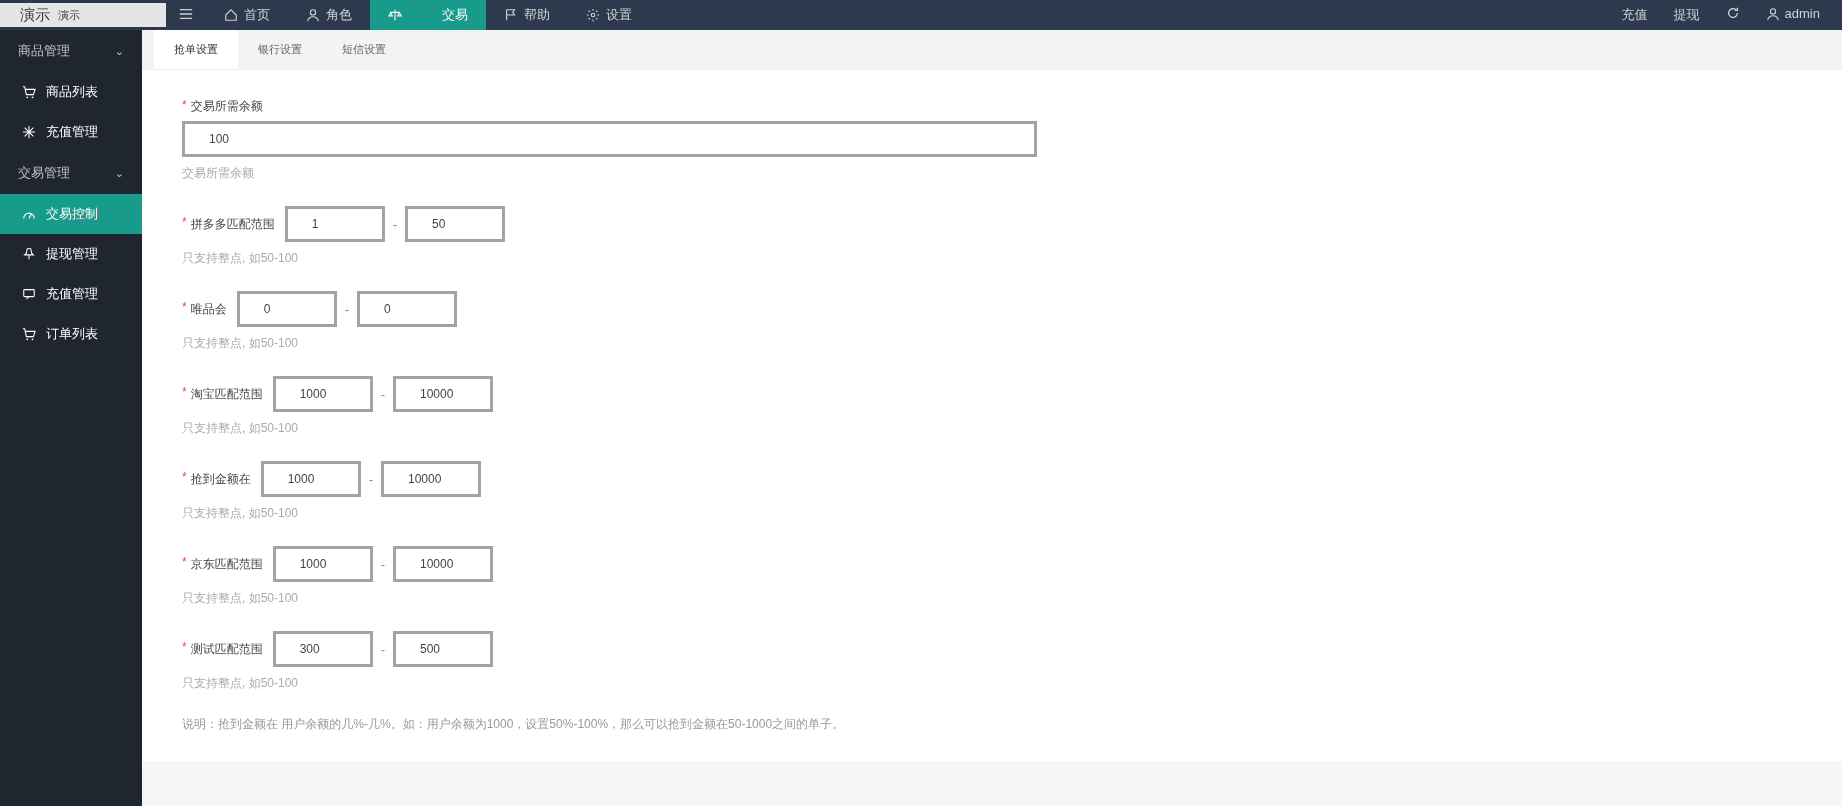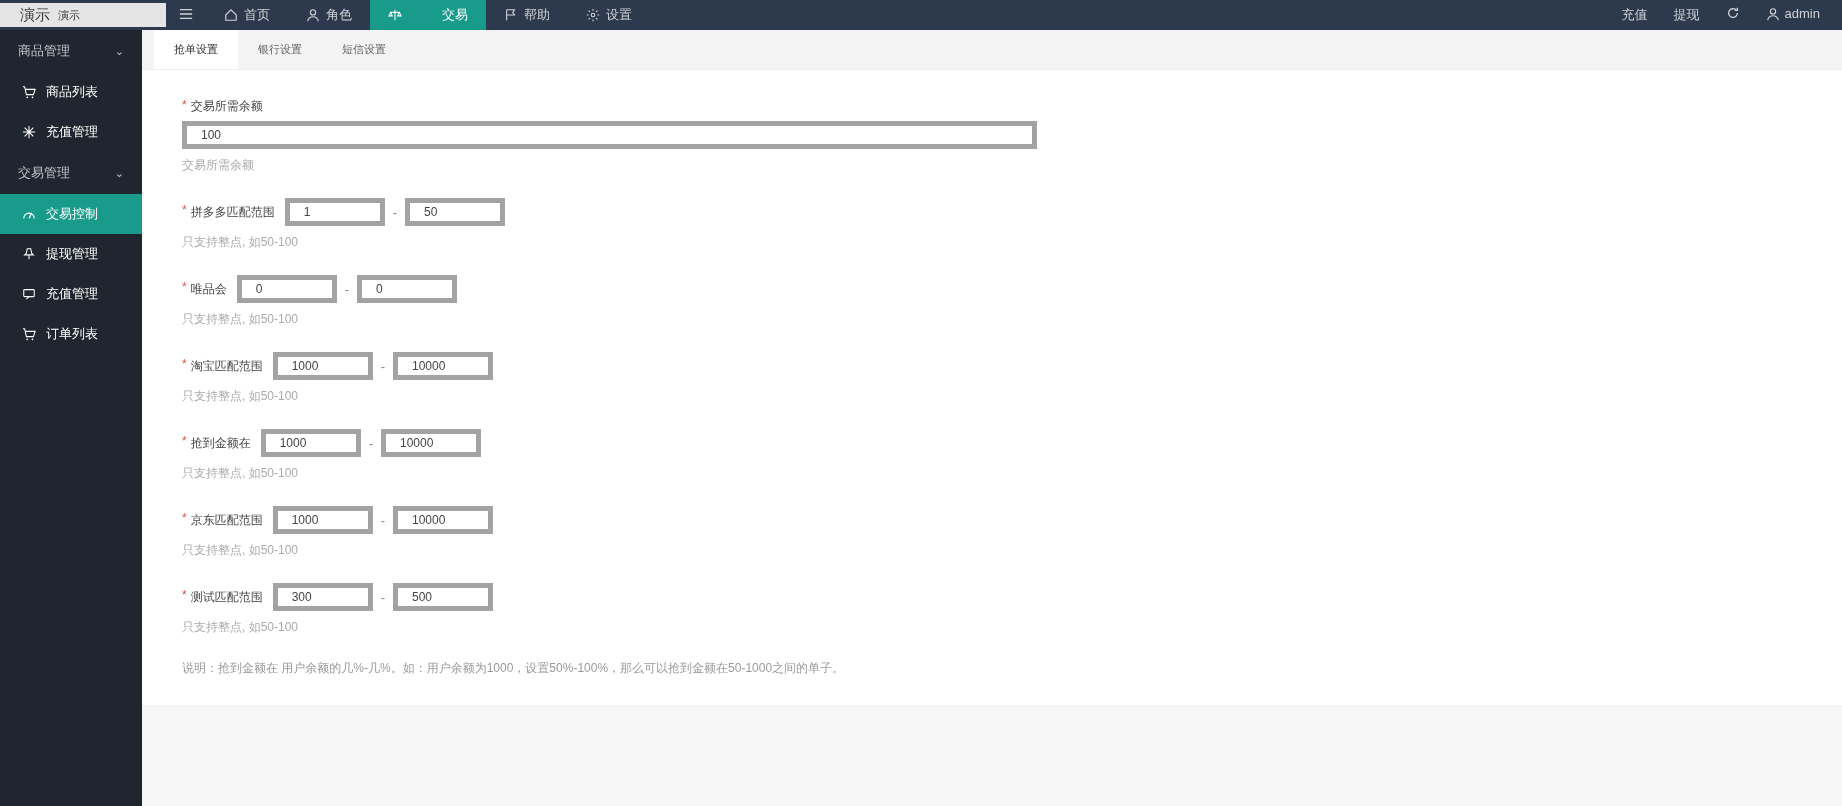--- a/index.html
+++ b/index.html
@@ -34,21 +34,21 @@
 .tabs { display: flex; background: #f3f3f3; border-bottom: 1px solid #eee; padding-left: 12px; }
 .tab { padding: 12px 20px; cursor: pointer; color: #666; font-size: 11px; }
 .tab.active { background: #fff; color: #333; }
 
 
 .form { padding: 28px 40px; background: #fff; }
 .field { margin-bottom: 24px; }
 .lbl-row { display: flex; align-items: center; flex-wrap: wrap; }
 .req { color: #d9534f; margin-right: 4px; font-size: 12px; position: relative; top: -2px; }
 .lbl { color: #444; font-size: 12px; margin-right: 10px; }
-.input { height: 28px; border: 5px solid #a3a3a3; padding: 0 14px; font-size: 12px; color: #444; }
+.input { height: 36px; border: 3px solid #a3a3a3; padding: 0 24px; font-size: 12px; color: #444; }
 .input.wide { width: 855px; display: block; margin-top: 6px; }
 .input.sm { width: 100px; }
 .dash { margin: 0 8px; color: #888; }
 .hint { color: #aaa; font-size: 12px; margin-top: 8px; }
 .desc { color: #999; font-size: 12px; }
 
 .ico { display: inline-block; width: 14px; height: 14px; }
 svg { display: block; }
 </style>
 </head>

